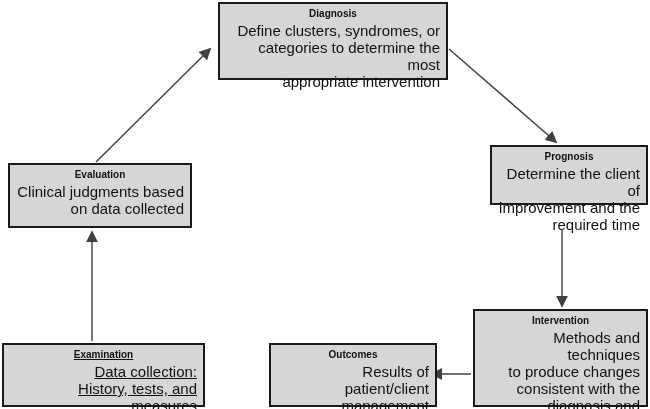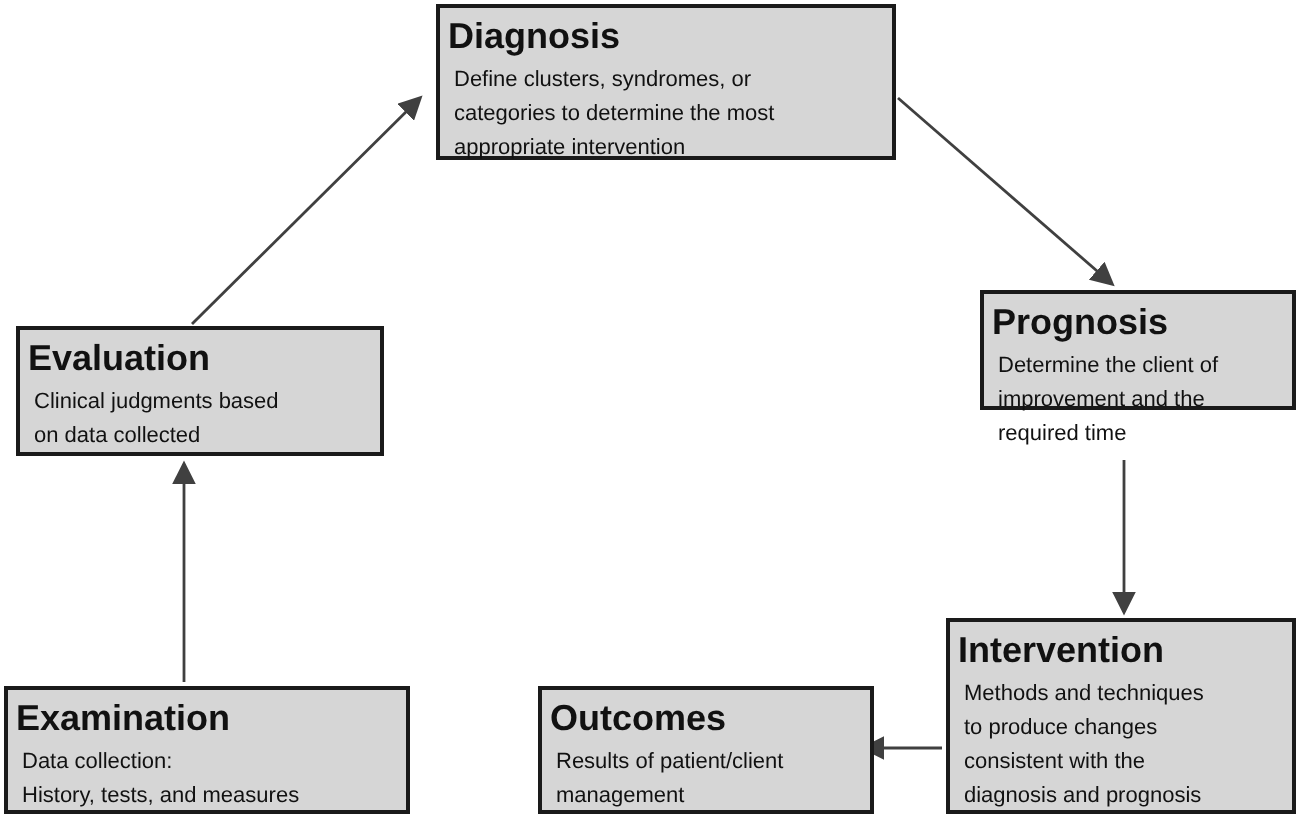--- a/index.html
+++ b/index.html
@@ -27,32 +27,32 @@
     width:650px;height:409px;
   }
   .node{
     position:absolute;
     box-sizing:border-box;
     background:var(--box-fill,#d6d6d6);
     border:2px solid var(--box-border,#1a1a1a);
     color:var(--text,#111);
   }
   .node-title{
-    font-size:18px;
+    font-size:10px;
     font-weight:bold;
-    text-align:left;
+    text-align:center;
     padding:4px 4px 2px 4px;
     line-height:1.2;
   }
   .node-body{
-    font-size:11px;
+    font-size:15px;
     line-height:17px;
     padding:0 6px 4px 7px;
     white-space:pre-line;
-    text-align:left;
+    text-align:right;
   }
 </style>
 </head>
 <body>
 
 <div class="canvas">
 
   <svg class="edges-layer" width="650" height="409" viewBox="0 0 650 409" aria-hidden="true">
     <defs>
       <marker id="arrowhead" viewBox="0 0 10 10" refX="8.5" refY="5" markerWidth="8.5" markerHeight="8.5" orient="auto-start-reverse">
@@ -87,21 +87,21 @@
   </div>
 
   <div class="node" style="left:473px;top:309px;width:175px;height:98px;">
     <div class="node-title">Intervention</div>
     <div class="node-body">Methods and techniques
 to produce changes
 consistent with the
 diagnosis and prognosis</div>
   </div>
 
-  <div class="node" style="left:2px;top:343px;width:203px;height:64px;">
+  <div class="node" style="left:2px;top:343px;width:203px;height:64px;text-decoration:underline;">
     <div class="node-title">Examination</div>
     <div class="node-body">Data collection:
 History, tests, and measures</div>
   </div>
 
   <div class="node" style="left:269px;top:343px;width:168px;height:64px;">
     <div class="node-title">Outcomes</div>
     <div class="node-body">Results of patient/client
 management</div>
   </div>

